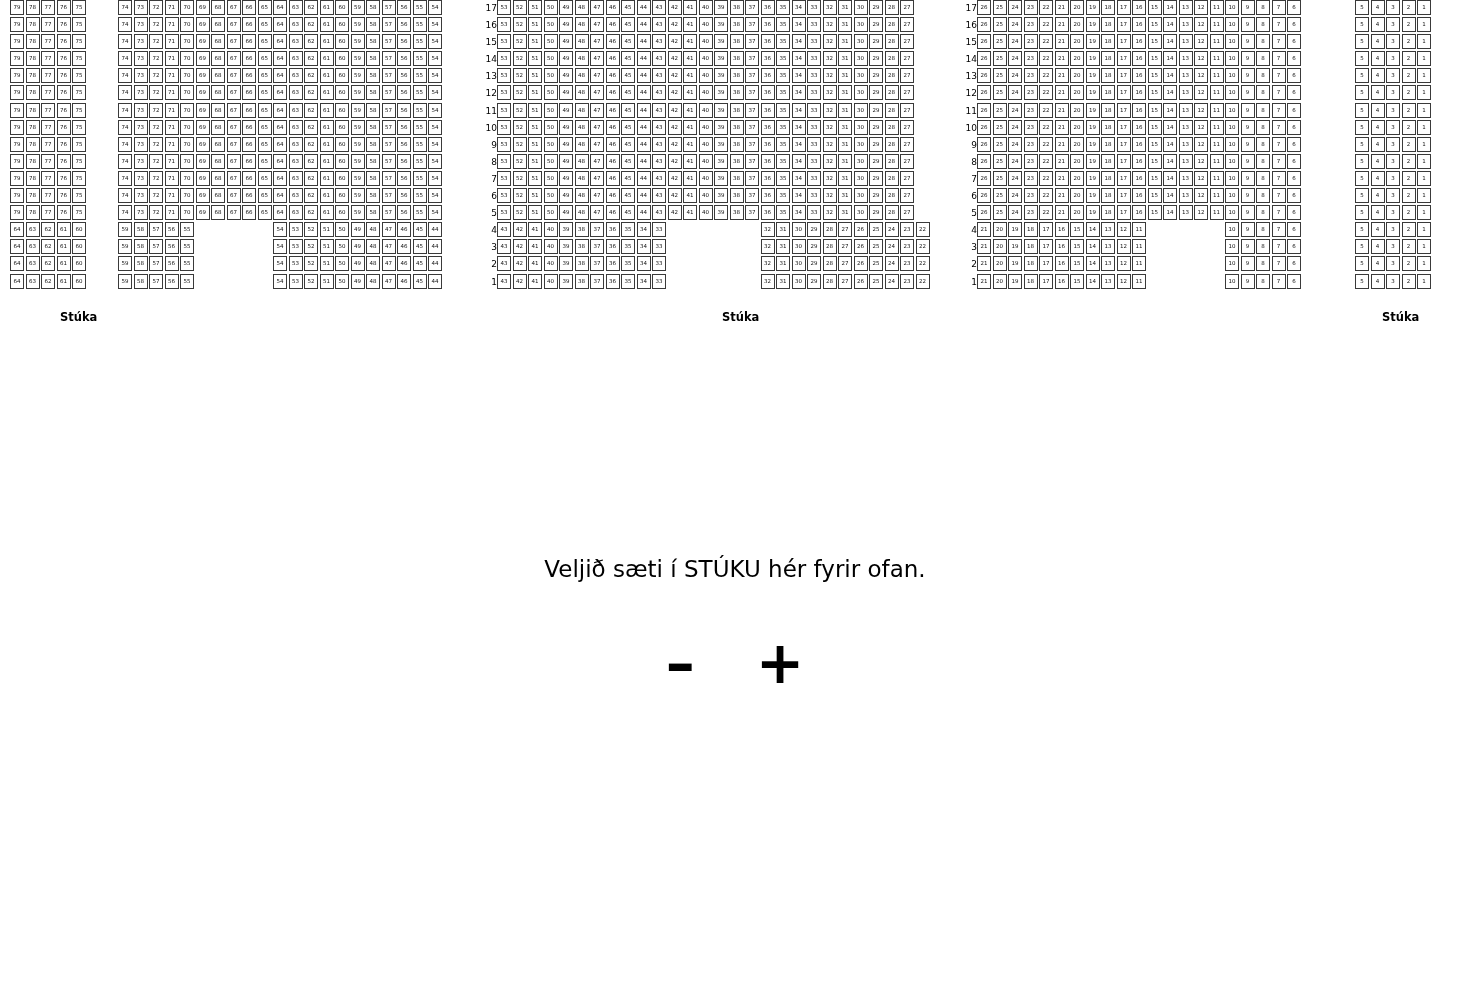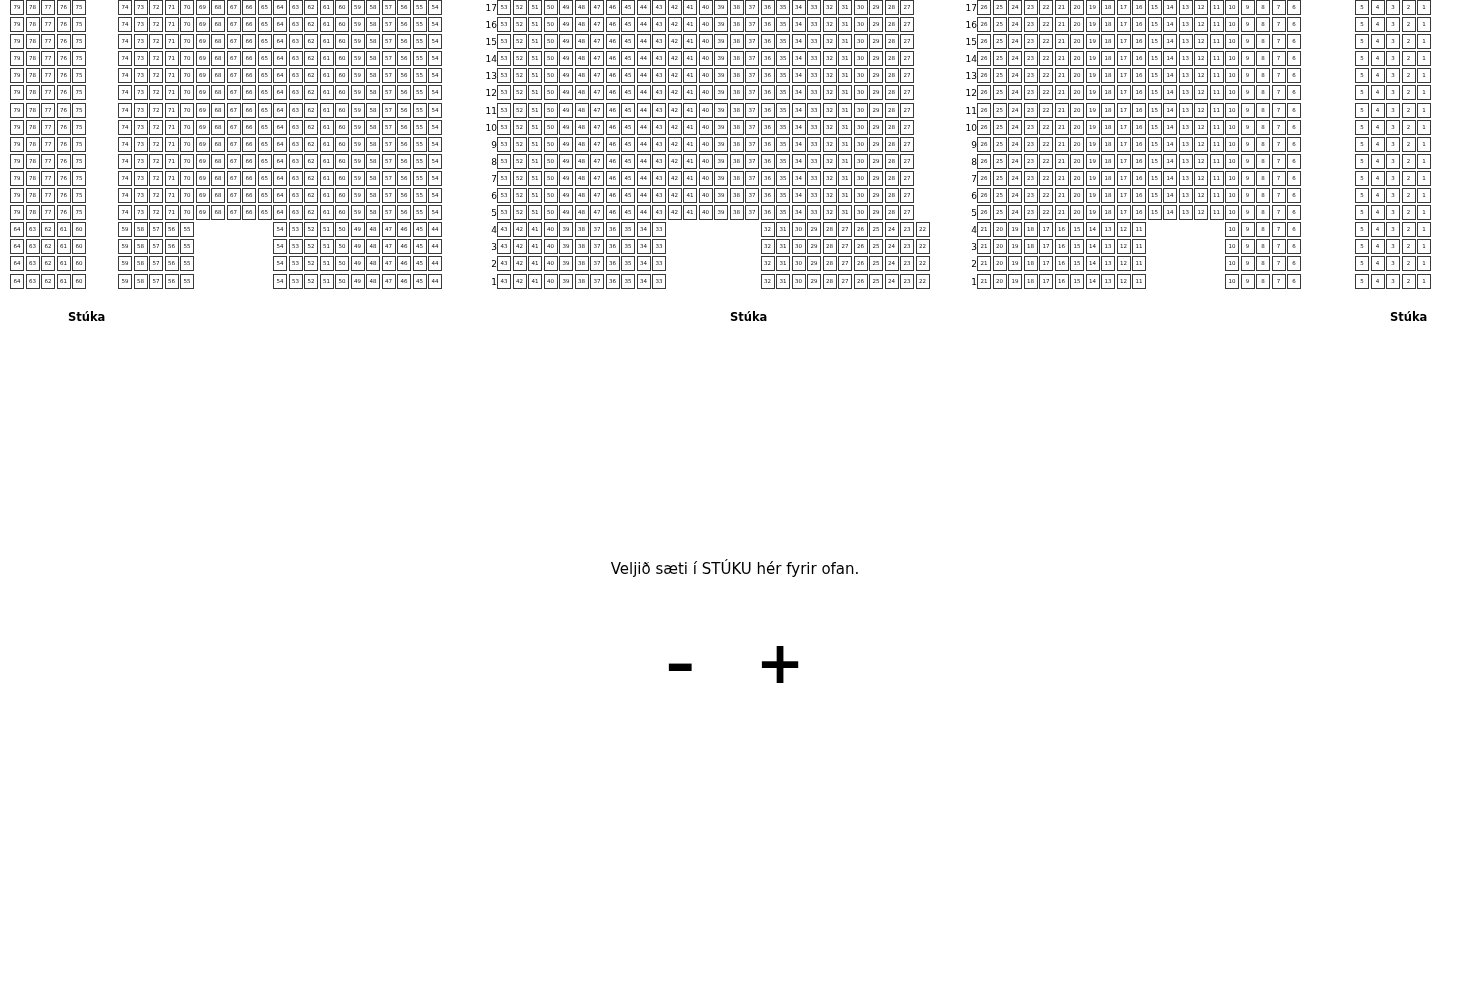--- a/index.html
+++ b/index.html
@@ -74,31 +74,30 @@
     background: transparent;
     cursor: default;
   }
   .stuka-label {
     position: absolute;
     font-size: 11.5px;
     font-weight: bold;
     font-family: "DejaVu Sans", sans-serif;
     color: #000;
     white-space: nowrap;
-    margin-left: 8px;
   }
 
   
   .instructions {
     position: absolute;
     left: 0;
     top: 556px;
     width: 1470px;
     text-align: center;
-    font-size: 15px;
+    font-size: 23px;
     line-height: 26px;
     color: #000;
     font-family: "DejaVu Sans", sans-serif;
   }
   .instructions div { white-space: nowrap; }
 
   
   .stepper {
     position: absolute;
     left: 0;

